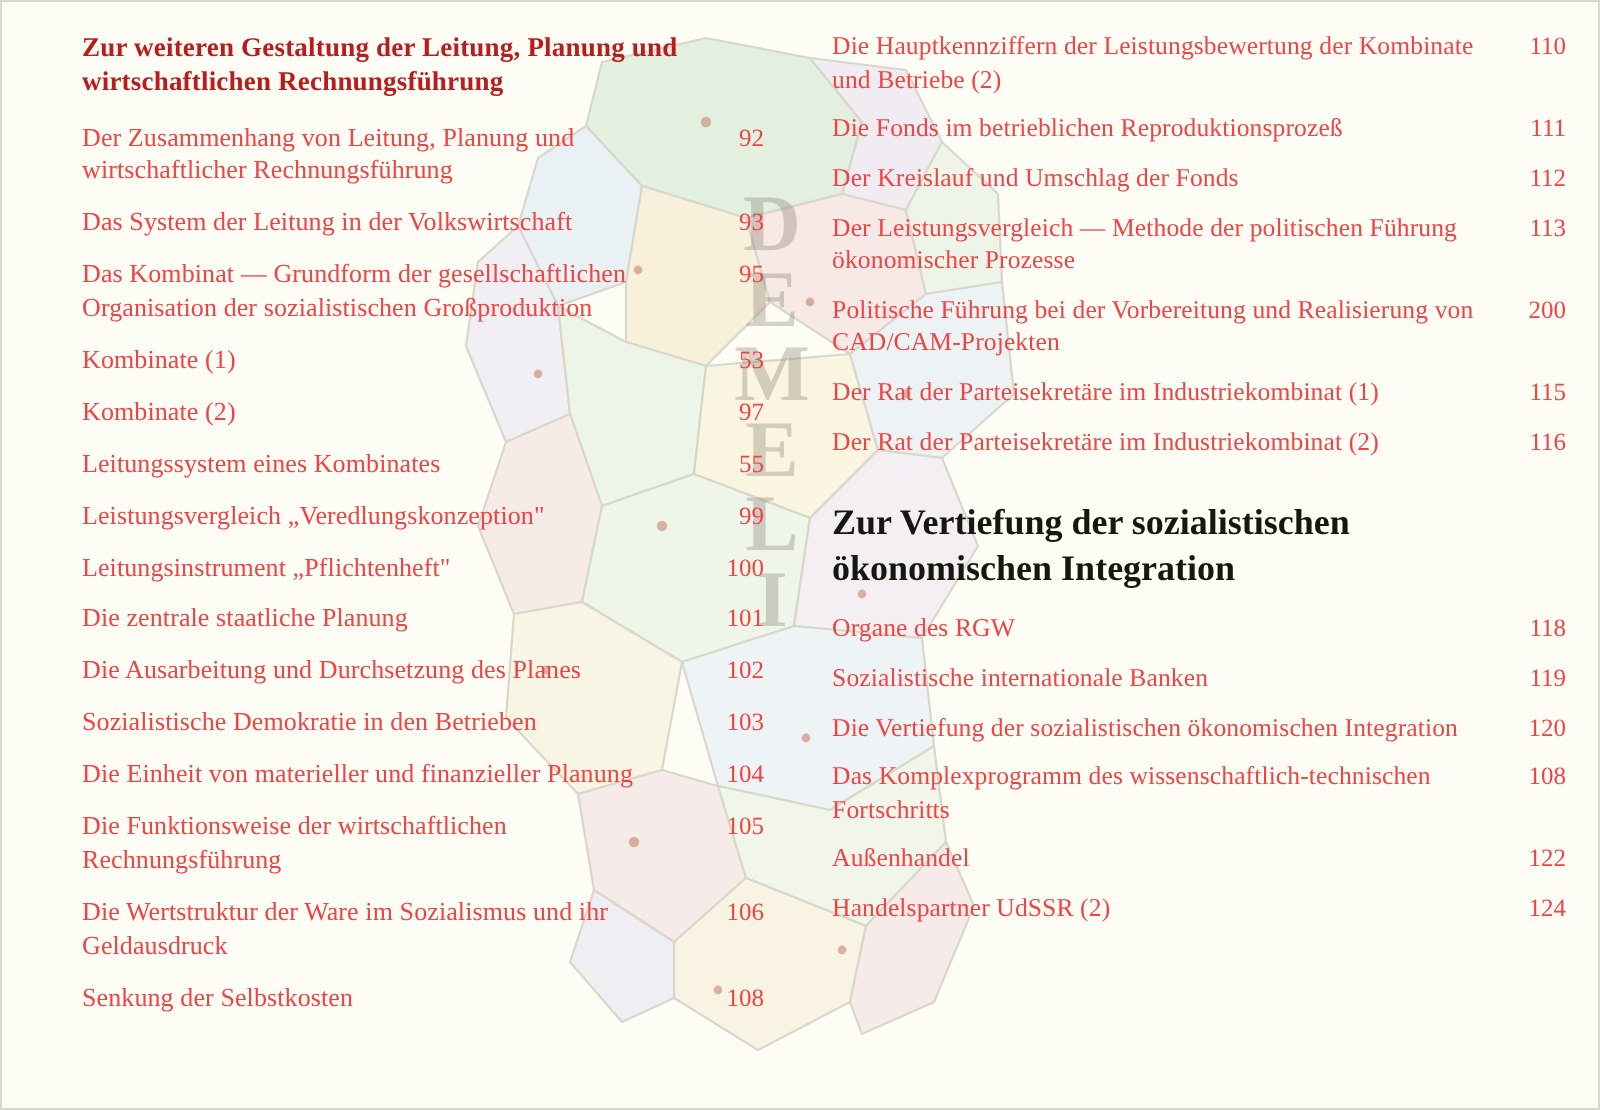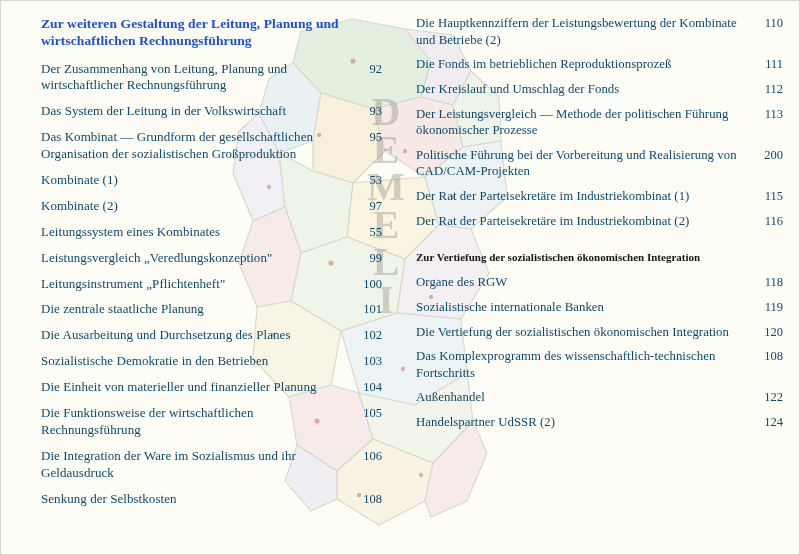--- a/index.html
+++ b/index.html
@@ -63,32 +63,32 @@
     padding-right: 10px;
   }
   .col-right {
     width: 392px;
     padding-left: 24px;
   }
   .sec-head {
     font-weight: bold;
     font-size: 13.5px;
     line-height: 1.28;
-    color: #1d4ed8;
+    color: #b91c1c;
     margin-bottom: 11px;
     letter-spacing: 0.1px;
   }
   .entry {
     display: flex;
     align-items: flex-start;
     justify-content: space-between;
     font-size: 13px;
     line-height: 1.30;
     margin-bottom: 9px;
-    color: #0c4a6e;
+    color: #ef4444;
   }
   .entry .t {
     flex: 1 1 auto;
     padding-right: 10px;
     letter-spacing: 0.05px;
   }
   .entry .p {
     flex: 0 0 auto;
     text-align: right;
     min-width: 26px;
@@ -96,21 +96,21 @@
   }
   .col-right .entry {
     margin-bottom: 8px;
     font-size: 12.8px;
   }
   .gap {
     height: 13px;
   }
   .rhead {
     font-weight: bold;
-    font-size: 11px;
+    font-size: 18px;
     line-height: 1.28;
     color: #17170f;
     margin-bottom: 10px;
   }
 </style>
 </head>
 <body>
 
 <div id="page">
 
@@ -213,21 +213,21 @@
       </div>
       <div class="entry">
         <span class="t">Die Einheit von materieller und finanzieller Planung</span>
         <span class="p">104</span>
       </div>
       <div class="entry">
         <span class="t">Die Funktionsweise der wirtschaftlichen Rechnungsführung</span>
         <span class="p">105</span>
       </div>
       <div class="entry">
-        <span class="t">Die Integration der Ware im Sozialismus und ihr Geldausdruck</span>
+        <span class="t">Die Wertstruktur der Ware im Sozialismus und ihr Geldausdruck</span>
         <span class="p">106</span>
       </div>
       <div class="entry">
         <span class="t">Senkung der Selbstkosten</span>
         <span class="p">108</span>
       </div>
 
     </div>
 
     <div class="col col-right">

